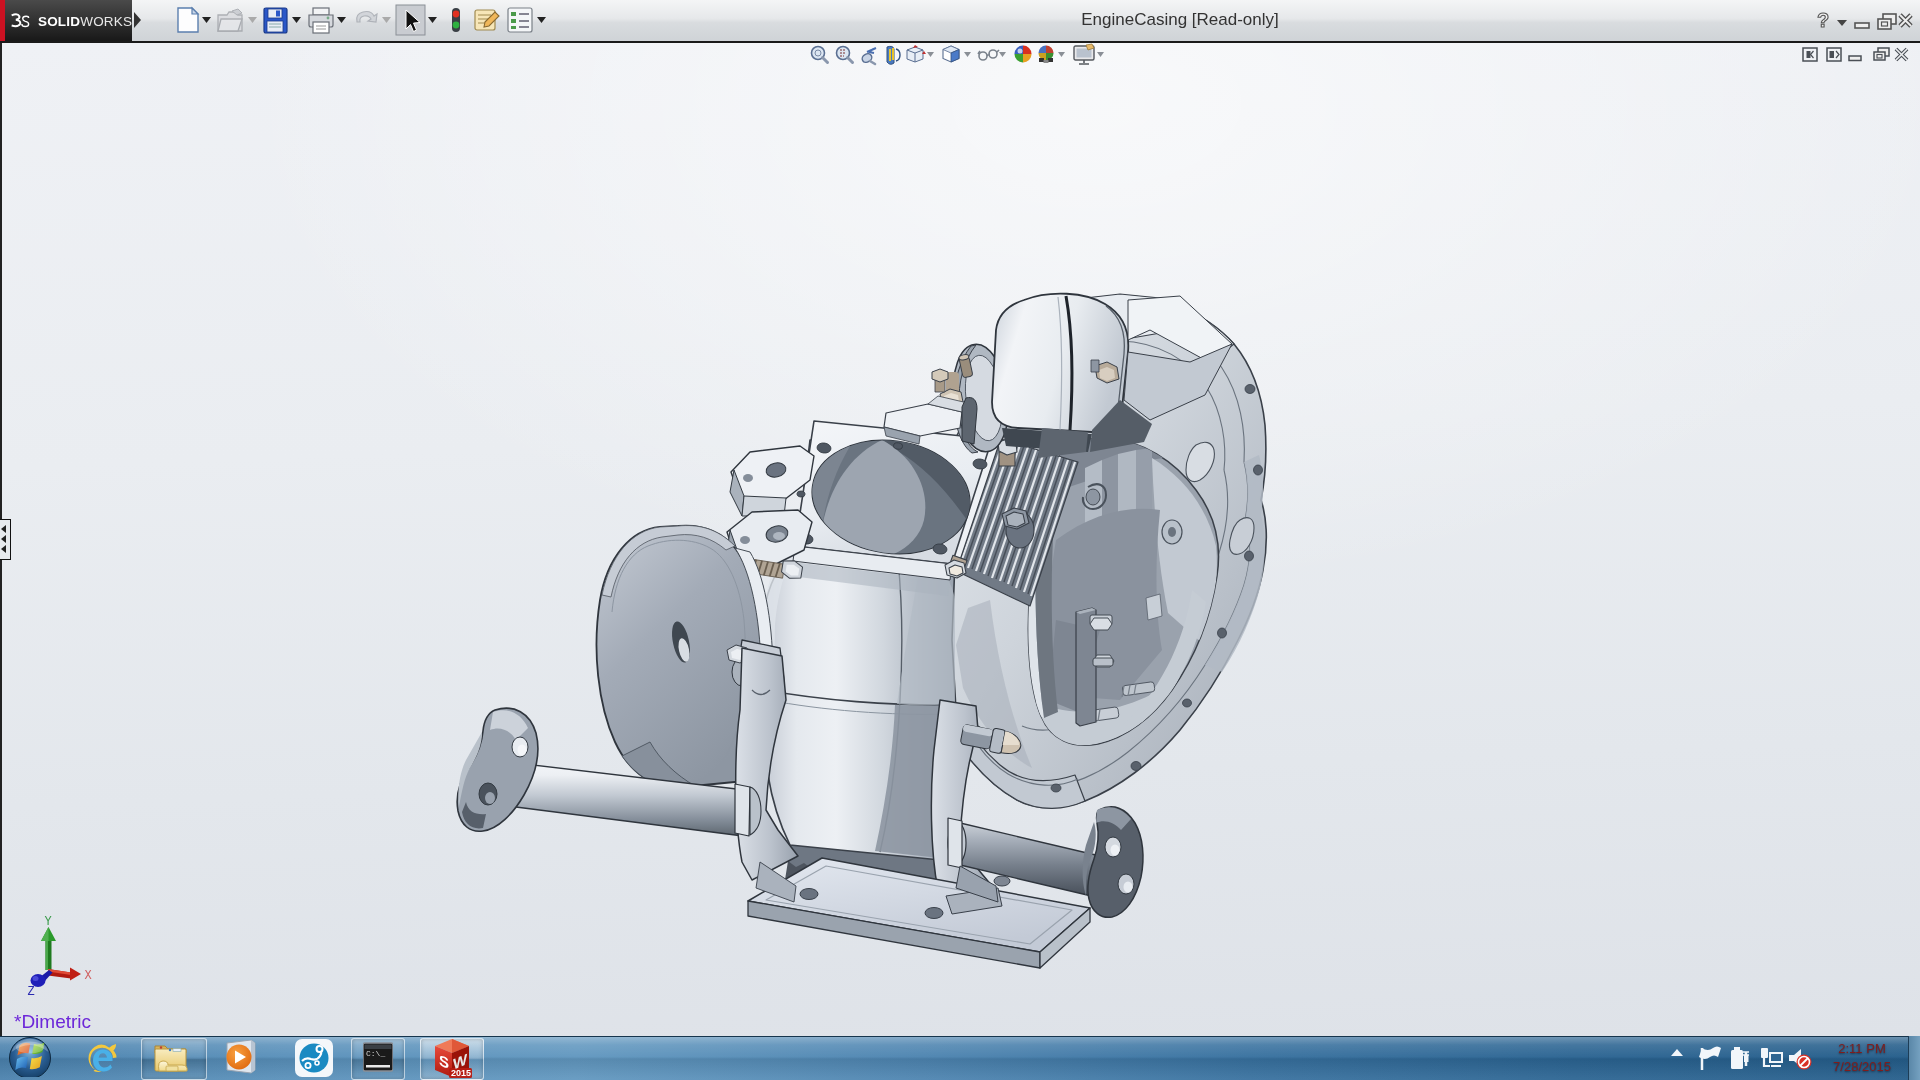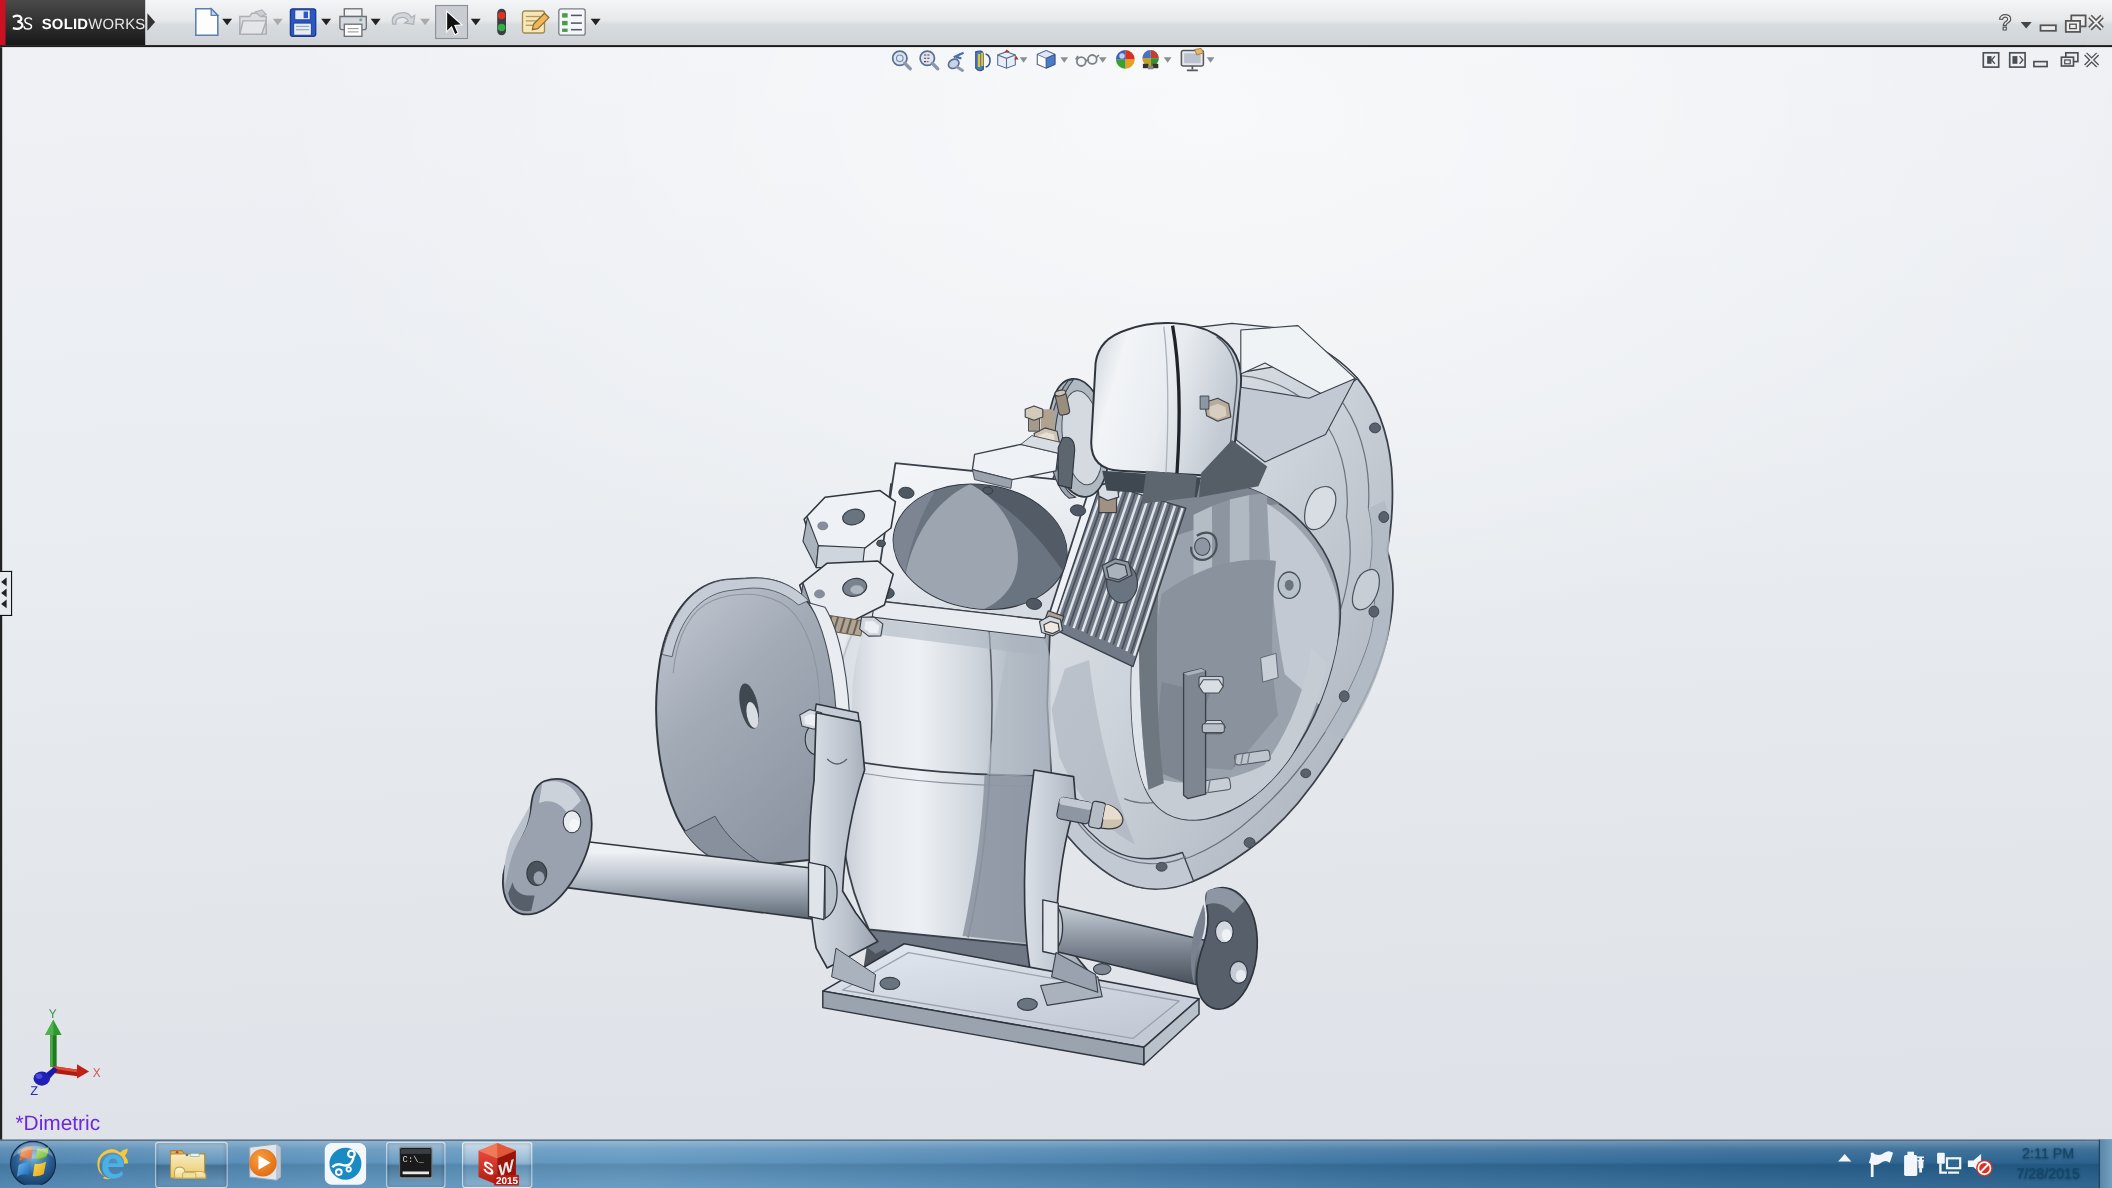--- a/index.html
+++ b/index.html
@@ -32,21 +32,21 @@
     background:linear-gradient(90deg,#4a81ad 0%,#5990ba 15%,#6197bf 30%,#4d84b0 48%,#38719f 65%,#2b6492 82%,#245d8a 100%);
     border-top:1px solid #16354d;}
   #taskbar .sheen{position:absolute;left:0;top:0;width:100%;height:100%;
     background:linear-gradient(rgba(255,255,255,0.32) 0%,rgba(255,255,255,0.12) 18%,rgba(255,255,255,0.03) 45%,rgba(0,0,0,0.08) 50%,rgba(255,255,255,0.06) 95%);}
   .task{top:1038px;height:40px;}
   .tile{border:1px solid rgba(255,255,255,0.55);border-radius:3px;
     background:linear-gradient(rgba(255,255,255,0.25),rgba(255,255,255,0.05) 48%,rgba(0,0,0,0.12) 52%,rgba(255,255,255,0.08));
     box-shadow:inset 0 0 4px rgba(0,0,0,0.25);}
   #swtile{background:linear-gradient(rgba(255,255,255,0.6),rgba(255,255,255,0.28) 48%,rgba(120,160,190,0.25) 52%,rgba(255,255,255,0.25));}
   #tray{top:1040px;right:10px;}
-  #clock{left:1822px;top:1040px;width:80px;text-align:center;color:#0c4a6e;font-size:13px;line-height:18px;text-shadow:0 1px 2px rgba(0,0,0,0.5);}
+  #clock{left:1822px;top:1040px;width:80px;text-align:center;color:#7f1d1d;font-size:13px;line-height:18px;text-shadow:0 1px 2px rgba(0,0,0,0.5);}
   #showdesk{left:1908px;top:1036px;width:12px;height:44px;background:linear-gradient(90deg,#5a87a8,#77a3c2);border-left:1px solid #1d3d57;}
 </style>
 </head>
 <body>
 <div id="stage">
 
   <div id="titlebar" class="abs"></div>
   <div id="swlogo" class="abs">
       <div class="red"></div>
     </div>
@@ -117,20 +117,21 @@
         <rect x="0" y="0" width="24" height="24" rx="2" fill="#f4f6f8" stroke="#7a8088" stroke-width="1.2"></rect>
         <rect x="3" y="4" width="5" height="4" fill="#4a9a4a"></rect>
         <rect x="3" y="11" width="5" height="4" fill="#4a9a4a"></rect>
         <rect x="3" y="18" width="5" height="3" fill="#4a9a4a"></rect>
         <line x1="11" y1="6" x2="21" y2="6" stroke="#556" stroke-width="1.4"></line>
         <line x1="11" y1="13" x2="21" y2="13" stroke="#556" stroke-width="1.4"></line>
         <line x1="11" y1="19" x2="21" y2="19" stroke="#556" stroke-width="1.4"></line>
       </g>
     <path d="M537 17 l9 0 l-4.5 6 z" fill="#222"></path>
   </svg>
+  <div id="title" class="abs">EngineCasing [Read-only]</div>
   <svg class="abs" style="left:1808px;top:8px" width="108" height="26">
     <text x="15" y="19" font-size="20" font-weight="bold" fill="#f2f2f2" stroke="#555" stroke-width="1.1" text-anchor="middle" font-family="Liberation Sans">?</text>
     <path d="M29 12 l10 0 l-5 6 z" fill="#444"></path>
     <rect x="47" y="15" width="14" height="5" fill="#eee" stroke="#555" stroke-width="1.6"></rect>
     <g fill="#eee" stroke="#555" stroke-width="1.6">
         <rect x="75" y="6" width="13" height="10"></rect>
         <rect x="70" y="11" width="13" height="10"></rect>
         <rect x="73.5" y="14" width="6" height="4" stroke-width="1.2"></rect>
       </g>
     <path d="M92 7 l11 11 M103 7 l-11 11" stroke="#555" stroke-width="4.6"></path>

